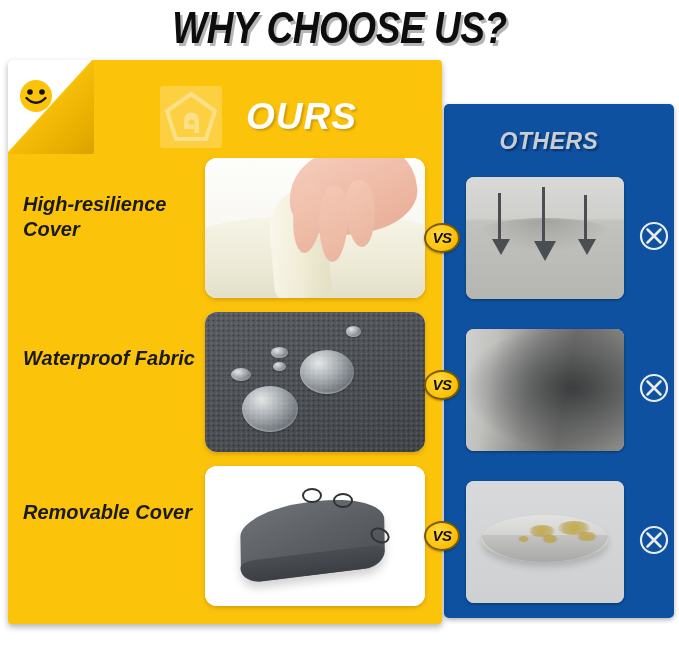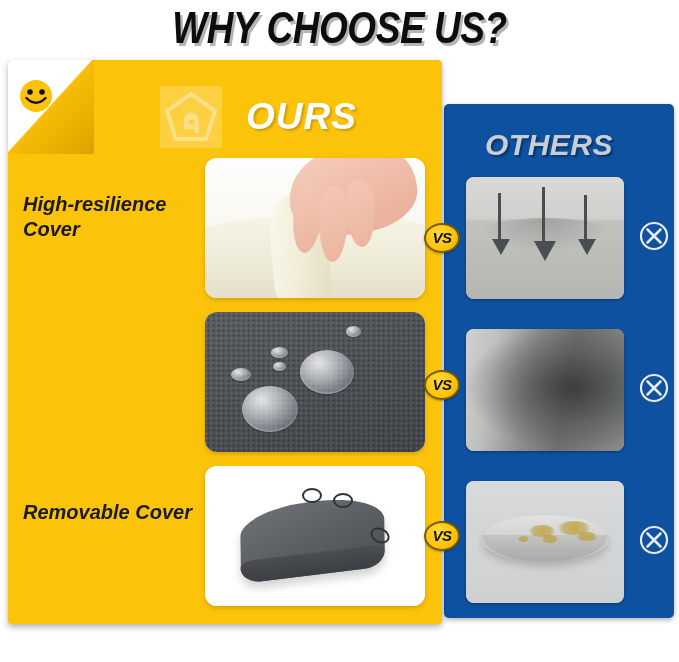--- a/index.html
+++ b/index.html
@@ -45,21 +45,21 @@
     background: #0d51a0;
     border-radius: 5px;
     box-shadow: 0 2px 5px rgba(0,0,0,0.30);
   }
   .others-label {
     position: absolute;
     left: 0;
     top: 24px;
     width: 210px;
     text-align: center;
-    font-size: 30px;
+    font-size: 23px;
     font-weight: bold;
     font-style: italic;
     color: #c9cdd4;
     letter-spacing: 0.5px;
     text-shadow: 2px 2px 2px rgba(0,0,0,0.35);
   }
   .others-rows {
     position: absolute;
     left: 22px;
     top: 73px;
@@ -403,20 +403,21 @@
         <div class="foam-slab"></div>
         <div class="foam-pull"></div>
         <div class="hand"></div>
         <div class="finger f1"></div>
         <div class="finger f2"></div>
         <div class="finger f3"></div>
       </div>
     </div>
 
     <div class="our-row">
+      <div class="our-text">Waterproof Fabric</div>
       <div class="our-card">
         <div class="ph fabric-bg"></div>
         <div class="drop" style="left:43%; top:27%; width:54px; height:44px;"></div>
         <div class="drop" style="left:17%; top:53%; width:56px; height:46px;"></div>
         <div class="drop" style="left:12%; top:40%; width:20px; height:13px;"></div>
         <div class="drop" style="left:30%; top:25%; width:17px; height:11px;"></div>
         <div class="drop" style="left:31%; top:36%; width:13px; height:9px;"></div>
         <div class="drop" style="left:64%; top:10%; width:15px; height:11px;"></div>
       </div>
     </div>

